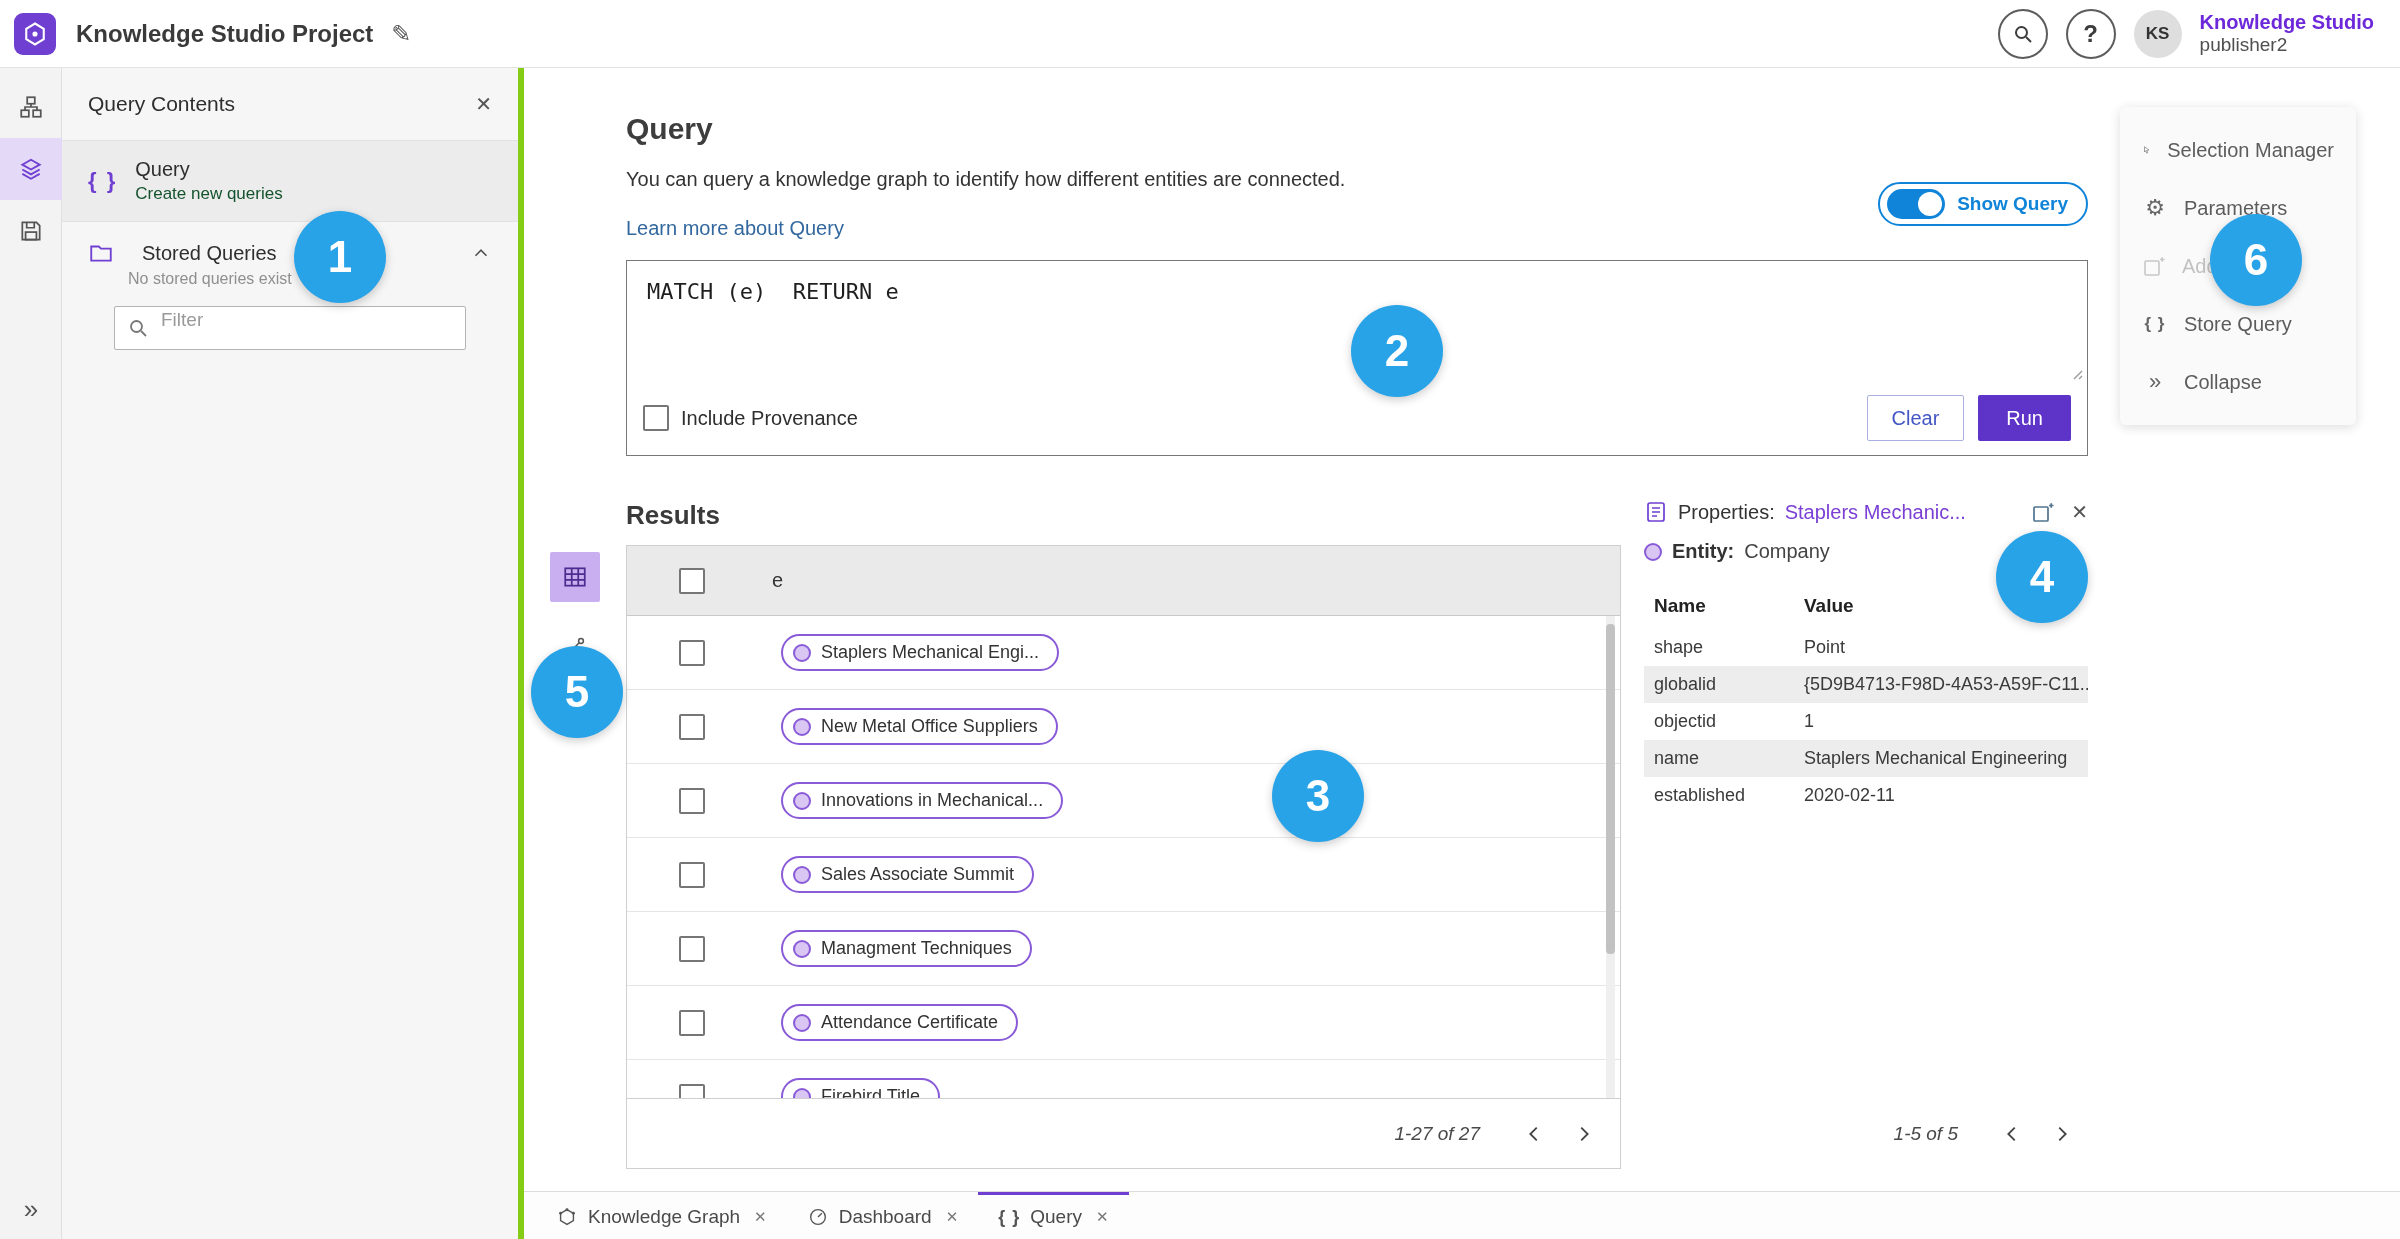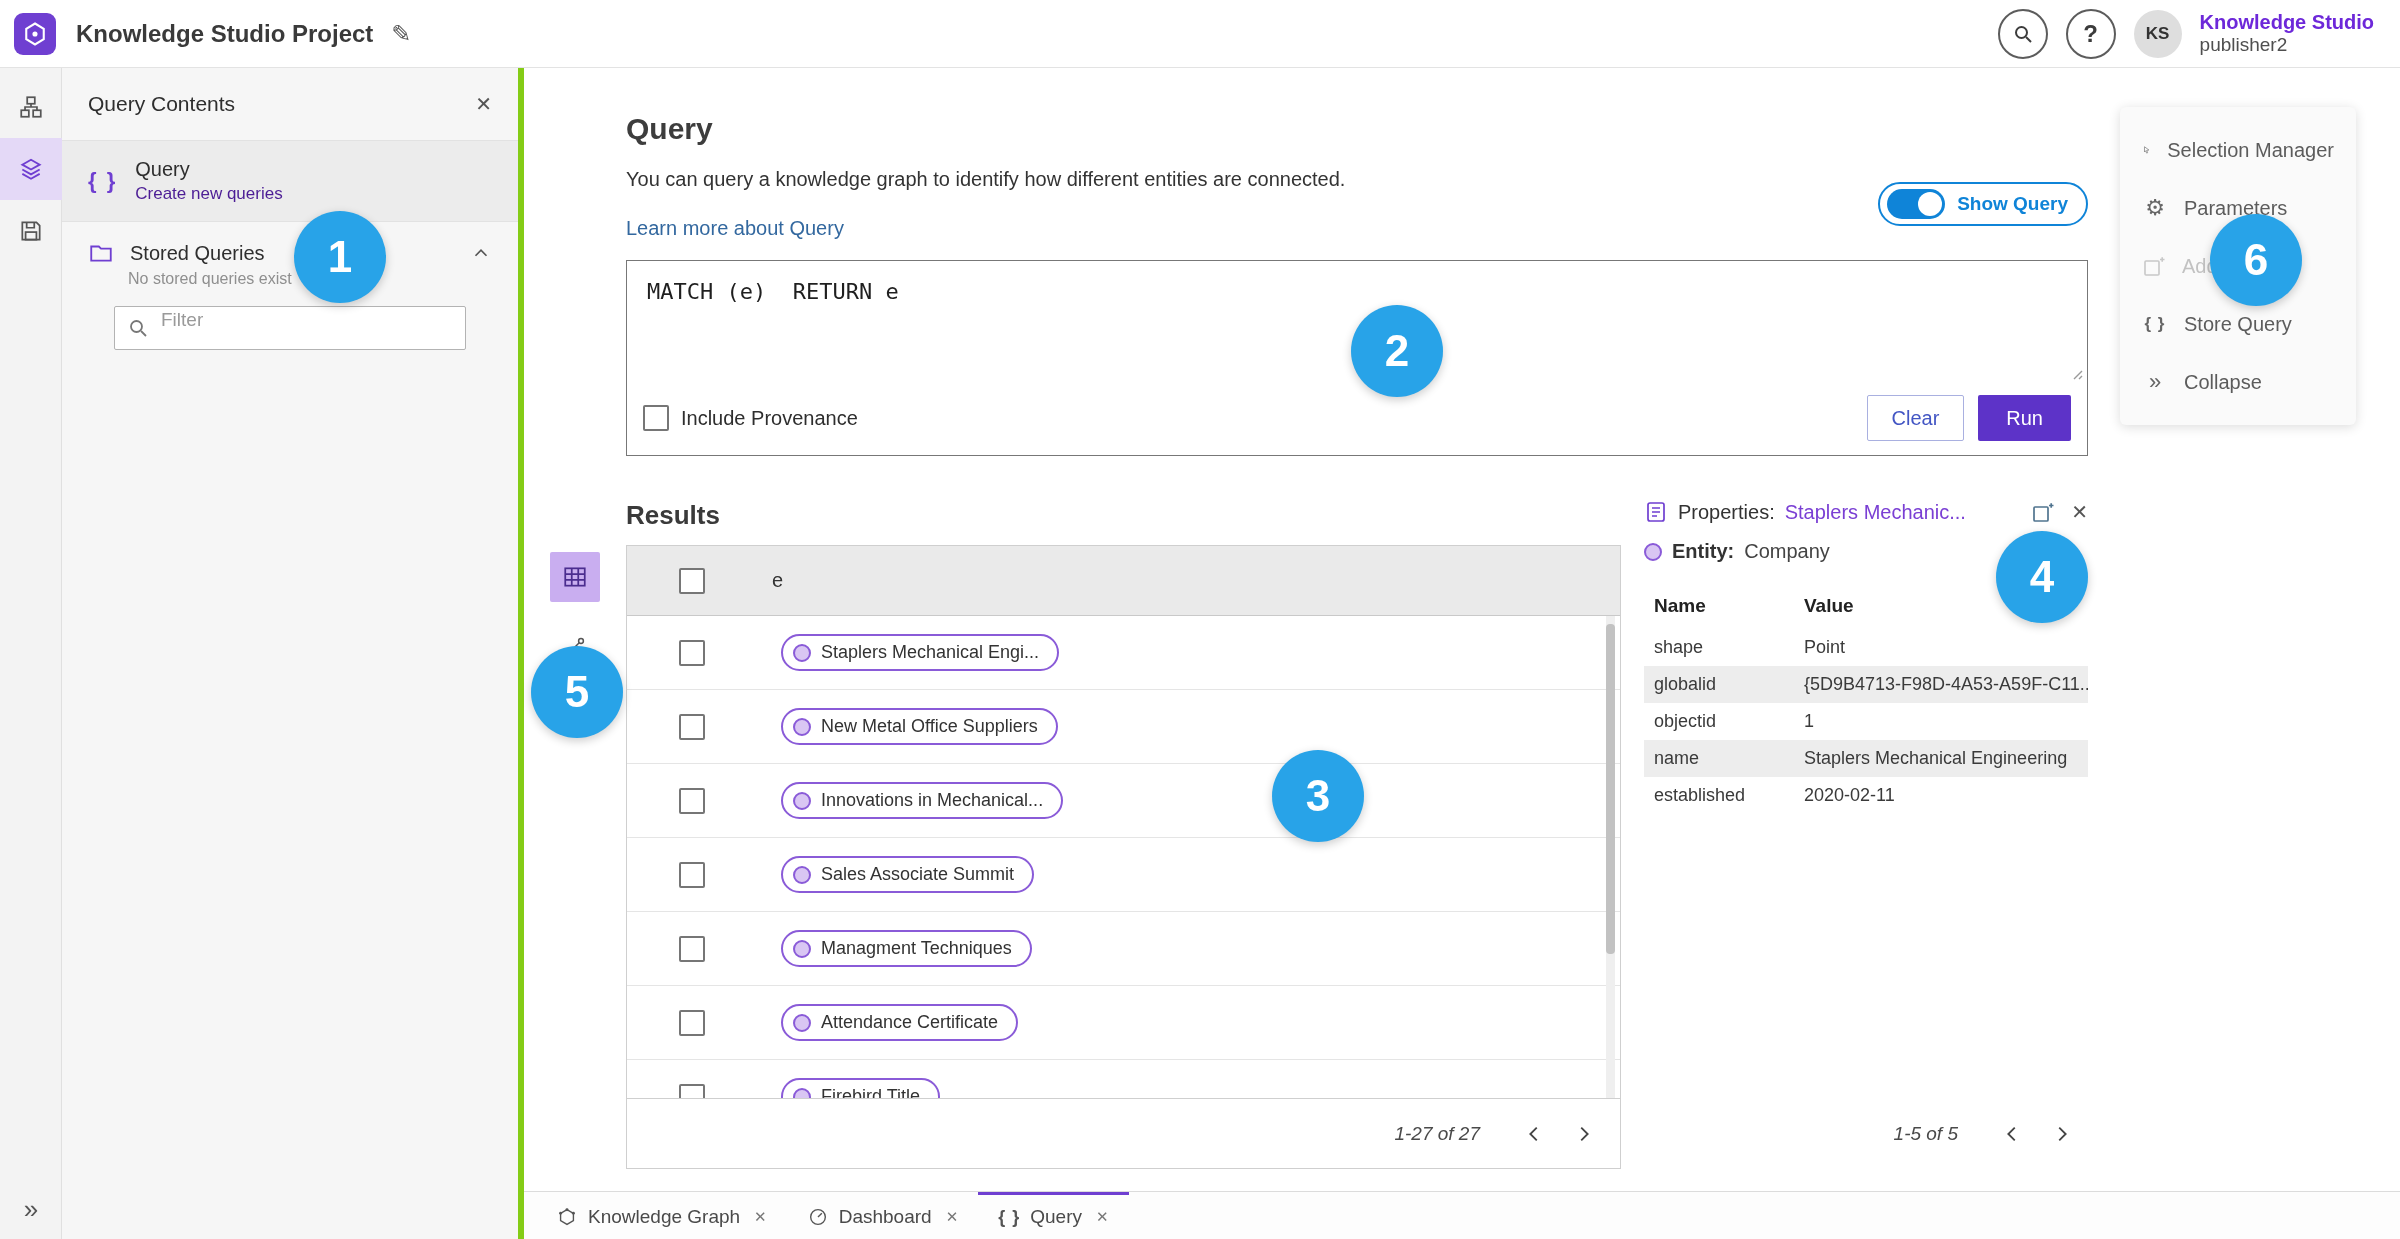--- a/index.html
+++ b/index.html
@@ -43,23 +43,23 @@
   .left-panel { width: 462px; background: #f6f6f6; border-right: 6px solid #84cc16;
                 display: flex; flex-direction: column; }
   .panel-header { display: flex; align-items: center; justify-content: space-between;
                   padding: 24px 26px; border-bottom: 1px solid #e2e2e2; }
   .panel-title { font-size: 21px; color: #2e2e2e; }
   .panel-close { font-size: 20px; color: #555; cursor: pointer; }
   .query-item { display: flex; align-items: center; gap: 18px; padding: 17px 26px;
                 background: #ececec; border-bottom: 1px solid #e2e2e2; cursor: pointer; }
   .braces { color: #6f3fd1; font-size: 22px; font-weight: 700; letter-spacing: 2px; }
   .query-item-label { font-size: 20px; color: #2e2e2e; }
-  .query-item-sub { font-size: 17px; color: #4c1d95; margin-top: 3px; }
+  .query-item-sub { font-size: 17px; color: #14532d; margin-top: 3px; }
   .stored { padding: 18px 26px 0 26px; }
-  .stored-row { display: flex; align-items: center; gap: 16px; cursor: pointer; }
+  .stored-row { display: flex; align-items: center; gap: 28px; cursor: pointer; }
   .stored-label { font-size: 20px; color: #2e2e2e; }
   .stored-caret { margin-left: auto; cursor: pointer; }
   .stored-sub { font-size: 16px; color: #8f8f8f; margin: 4px 0 0 40px; }
   .filter-wrap { margin: 18px 26px; position: relative; }
   .filter-input { width: 100%; height: 44px; border: 1px solid #b3b3b3; border-radius: 2px;
                   padding: 0 14px 16px 46px; font-size: 19px; color: #333; background: #fff;
                   font-family: "Liberation Sans", sans-serif; }
   .filter-input::placeholder { color: #9a9a9a; }
   .filter-mag { position: absolute; left: 12px; top: 10px; }
 

